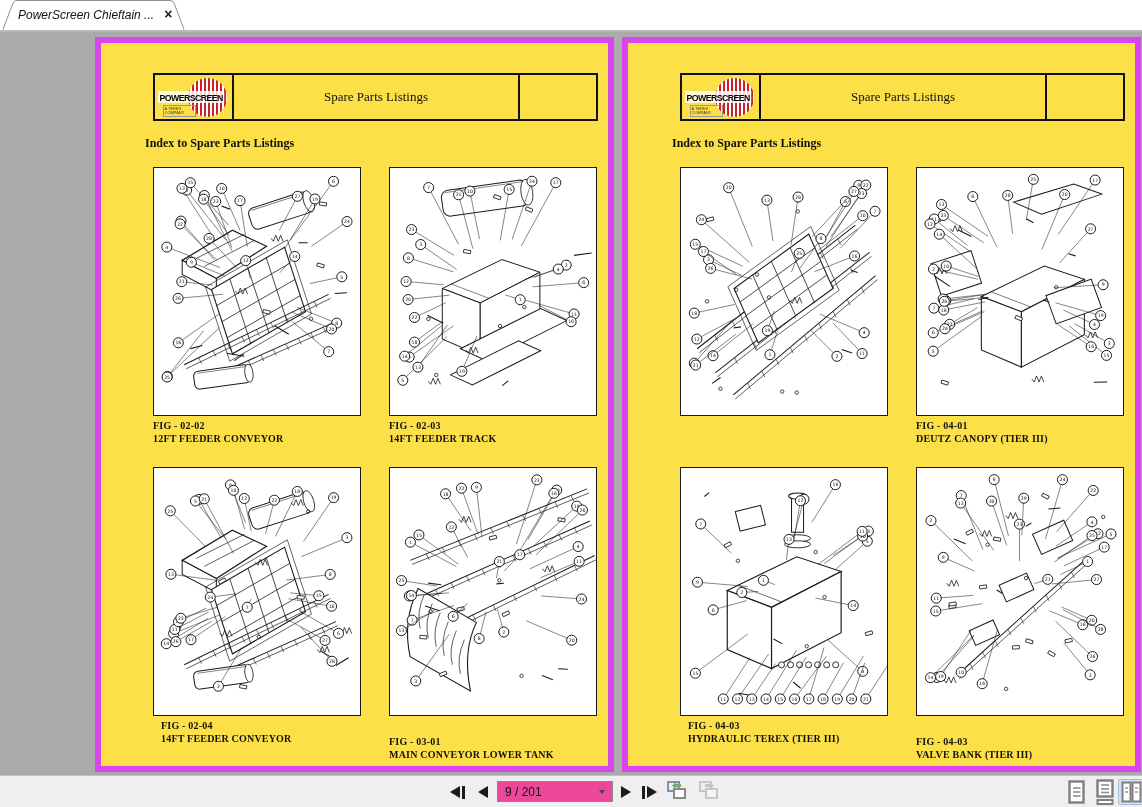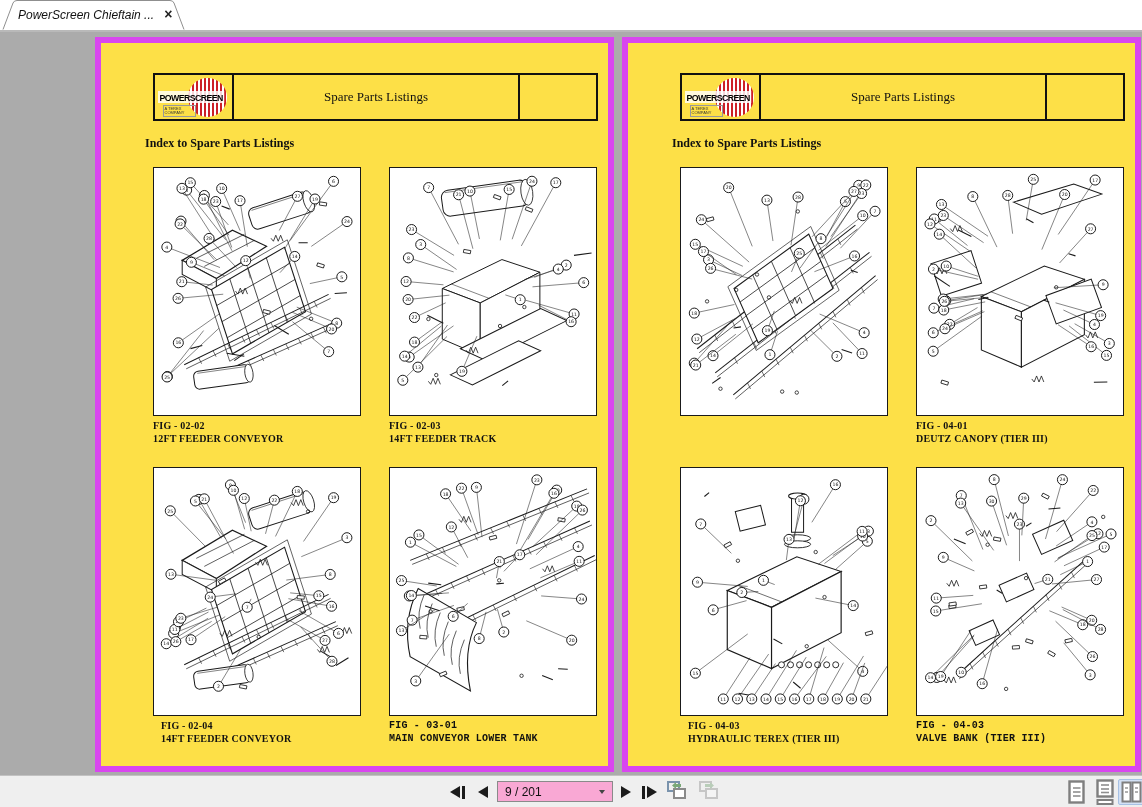--- a/index.html
+++ b/index.html
@@ -33,28 +33,28 @@
   .logo-sub{position:absolute;left:5px;bottom:1px;width:30px;font-size:4px;line-height:4.5px;color:#333;border:0.5px solid #999;padding:0.5px;}
   
   .idx-heading{position:absolute;left:44px;top:93px;font-family:"Liberation Serif",serif;font-weight:bold;font-size:12px;color:#111;}
   
   .figbox{position:absolute;width:208px;height:249px;border:1.5px solid #1a1a1a;box-sizing:border-box;background:#fff;}
   .figbox svg{display:block;width:100%;height:100%;}
   .pos-a{left:52px;top:124px;}  .pos-b{left:288px;top:124px;}
   .pos-c{left:52px;top:424px;}  .pos-d{left:288px;top:424px;}
   .figcap{position:absolute;font-family:"Liberation Serif",serif;font-weight:bold;font-size:10px;line-height:12.5px;color:#111;letter-spacing:0.2px;white-space:nowrap;}
   .cap-a{left:52px;top:377px;} .cap-b{left:288px;top:377px;}
-  .cap-c{left:52px;top:677px;margin-left:8px;} .cap-d{left:288px;top:677px;font-family:Liberation Mono, monospace;}
+  .cap-c{left:52px;top:677px;margin-left:8px;} .cap-d{left:288px;top:693px;}
   
   .toolbar{position:absolute;left:0;top:775px;width:1142px;height:32px;background:#efefef;border-top:1px solid #c2c2c2;box-sizing:border-box;}
   .tb{position:absolute;top:7px;height:18px;display:flex;align-items:center;gap:2px;cursor:default;}
   .tri-l{width:0;height:0;border-top:6.5px solid transparent;border-bottom:6.5px solid transparent;border-right:10px solid #1b1b1b;}
   .tri-r{width:0;height:0;border-top:6.5px solid transparent;border-bottom:6.5px solid transparent;border-left:10px solid #1b1b1b;}
   .vbar{width:3px;height:13px;background:#1b1b1b;}
-  .pagebox{position:absolute;left:497px;top:5px;width:116px;height:21px;background:#f9a8d4;border:1px solid #8a8a8a;box-sizing:border-box;}
+  .pagebox{position:absolute;left:497px;top:5px;width:116px;height:21px;background:#ec4899;border:1px solid #8a8a8a;box-sizing:border-box;}
   .pagebox-text{position:absolute;left:7px;top:3px;font-size:12px;color:#111;}
   .pagebox-caret{position:absolute;right:7px;top:8px;width:0;height:0;border-left:3.5px solid transparent;border-right:3.5px solid transparent;border-top:4.5px solid #444;}
   .viewbtn{position:absolute;top:3px;width:26px;height:26px;display:flex;align-items:center;justify-content:center;border-radius:2px;}
   .viewbtn.active{background:#d3e1f5;border:1px solid #a7c1e4;box-sizing:border-box;}
 </style>
 </head>
 <body>
 
 <div class="tabbar">
   <div class="tab">

